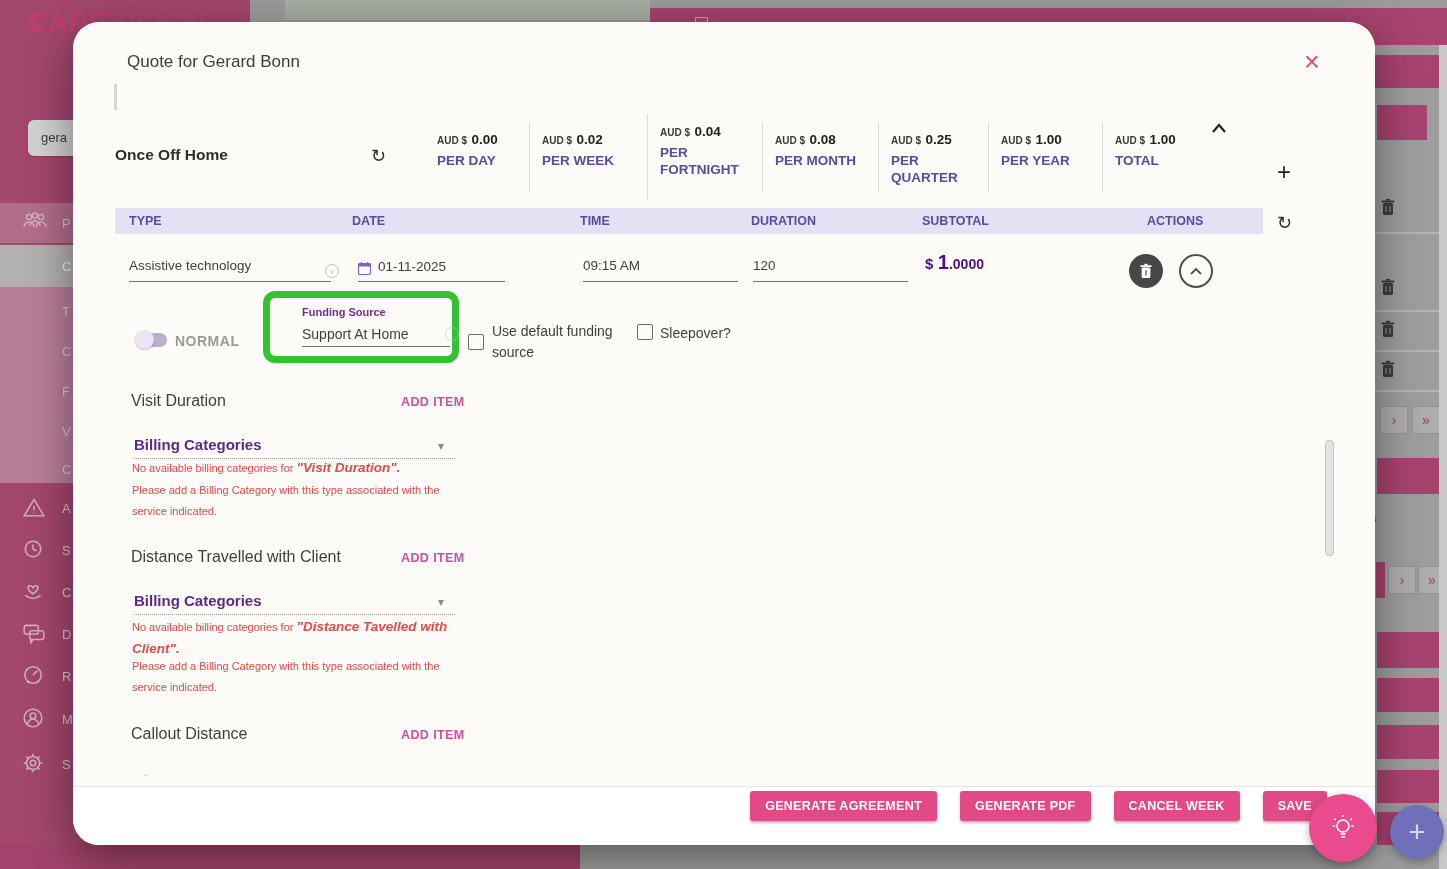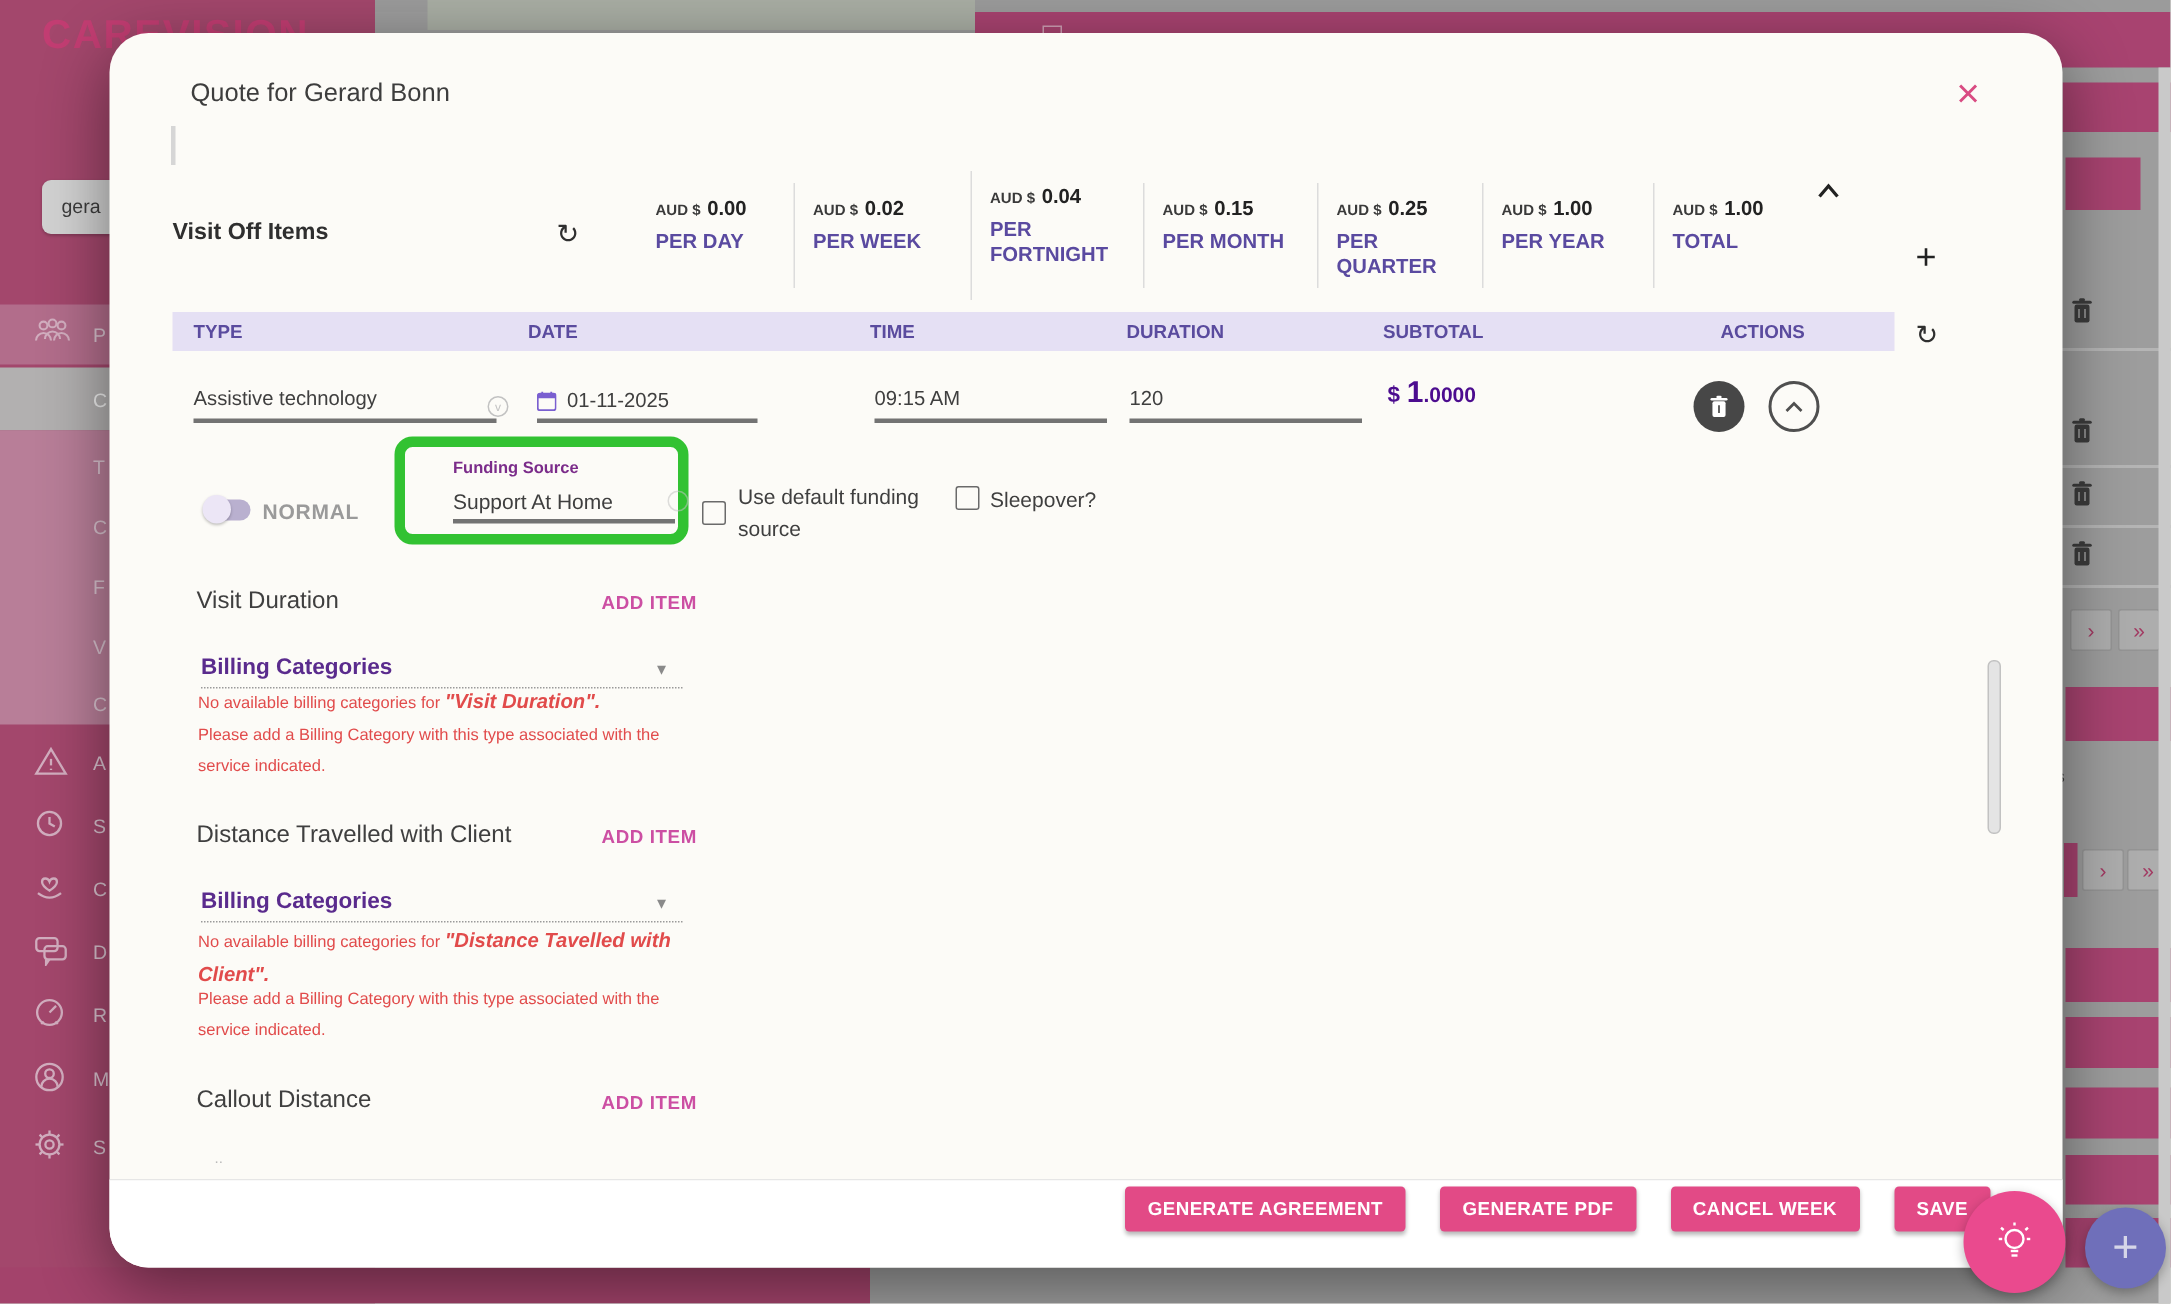--- a/index.html
+++ b/index.html
@@ -53,21 +53,21 @@
   .col .per { font-size:13.5px; font-weight:bold; color:#5a4aa0; margin-top:4px; line-height:17px; }
   .col.tall { top:92px; height:86px; }
   .oo-collapse { left:1138px; top:98px; }
   .oo-plus { left:1204px; top:136px; font-size:24px; color:#222; font-weight:normal; }
 
   .thead { left:42px; top:186px; width:1148px; height:26px; background:#e5e0f4; }
   .th { position:absolute; top:6px; font-size:12.5px; font-weight:bold; color:#5a4b9e; }
   .t-refresh { left:1204px; top:190px; }
 
   .field-text { font-size:13.5px; color:#3f3f3f; }
-  .underline { border-bottom:3px solid #737373; }
+  .underline { border-bottom:1px solid #737373; }
   .circ-ic { width:14px; height:14px; border:1px solid #c2c2c2; border-radius:50%; color:#c2c2c2;
              font-size:8px; text-align:center; line-height:13px; }
   .cal-ic { width:13px; height:13px; }
   .subtotal { color:#4c0d8f; font-weight:bold; }
   .act-btn { width:34px; height:34px; border-radius:50%; display:flex; align-items:center; justify-content:center; cursor:pointer; }
   .act-trash { background:#474747; }
   .act-up { background:transparent; border:2px solid #4f4f4f; }
 
   .toggle-track { left:64px; top:311px; width:30px; height:14px; background:#b9b0cf; border-radius:7px; }
   .toggle-knob { left:-2px; top:-3px; width:19px; height:19px; background:#ece6f6; border-radius:50%;
@@ -300,37 +300,37 @@
   <div class="abs rc-block" style="left:1377px;top:770px;width:70px;height:33px;"></div>
   <div class="abs rc-block" style="left:1377px;top:812px;width:70px;height:33px;"></div>
   <div class="abs scroll-track"></div>
   <div class="abs bottombar-maroon"></div>
 
   <div class="abs modal">
     <div class="abs m-title">Quote for Gerard Bonn</div>
     <div class="abs m-close">×</div>
     <div class="abs m-cursor"></div>
 
-    <div class="abs oo-label">Visit Off Items</div>
+    <div class="abs oo-label">Once Off Home</div>
     <div class="abs refresh oo-refresh">↻</div>
 
     <div class="col" style="left:352px;width:104px;">
       <span><span class="cur">AUD $</span> <span class="amt">0.00</span></span>
       <div class="per">PER DAY</div>
     </div>
     <div class="col b" style="left:456px;width:118px;">
       <span><span class="cur">AUD $</span> <span class="amt">0.02</span></span>
       <div class="per">PER WEEK</div>
     </div>
     <div class="col b tall" style="left:574px;width:95px;">
       <span><span class="cur">AUD $</span> <span class="amt">0.04</span></span>
       <div class="per">PER FORTNIGHT</div>
     </div>
     <div class="col b" style="left:689px;width:116px;">
-      <span><span class="cur">AUD $</span> <span class="amt">0.15</span></span>
+      <span><span class="cur">AUD $</span> <span class="amt">0.08</span></span>
       <div class="per">PER MONTH</div>
     </div>
     <div class="col b" style="left:805px;width:110px;">
       <span><span class="cur">AUD $</span> <span class="amt">0.25</span></span>
       <div class="per">PER QUARTER</div>
     </div>
     <div class="col b" style="left:915px;width:114px;">
       <span><span class="cur">AUD $</span> <span class="amt">1.00</span></span>
       <div class="per">PER YEAR</div>
     </div>

